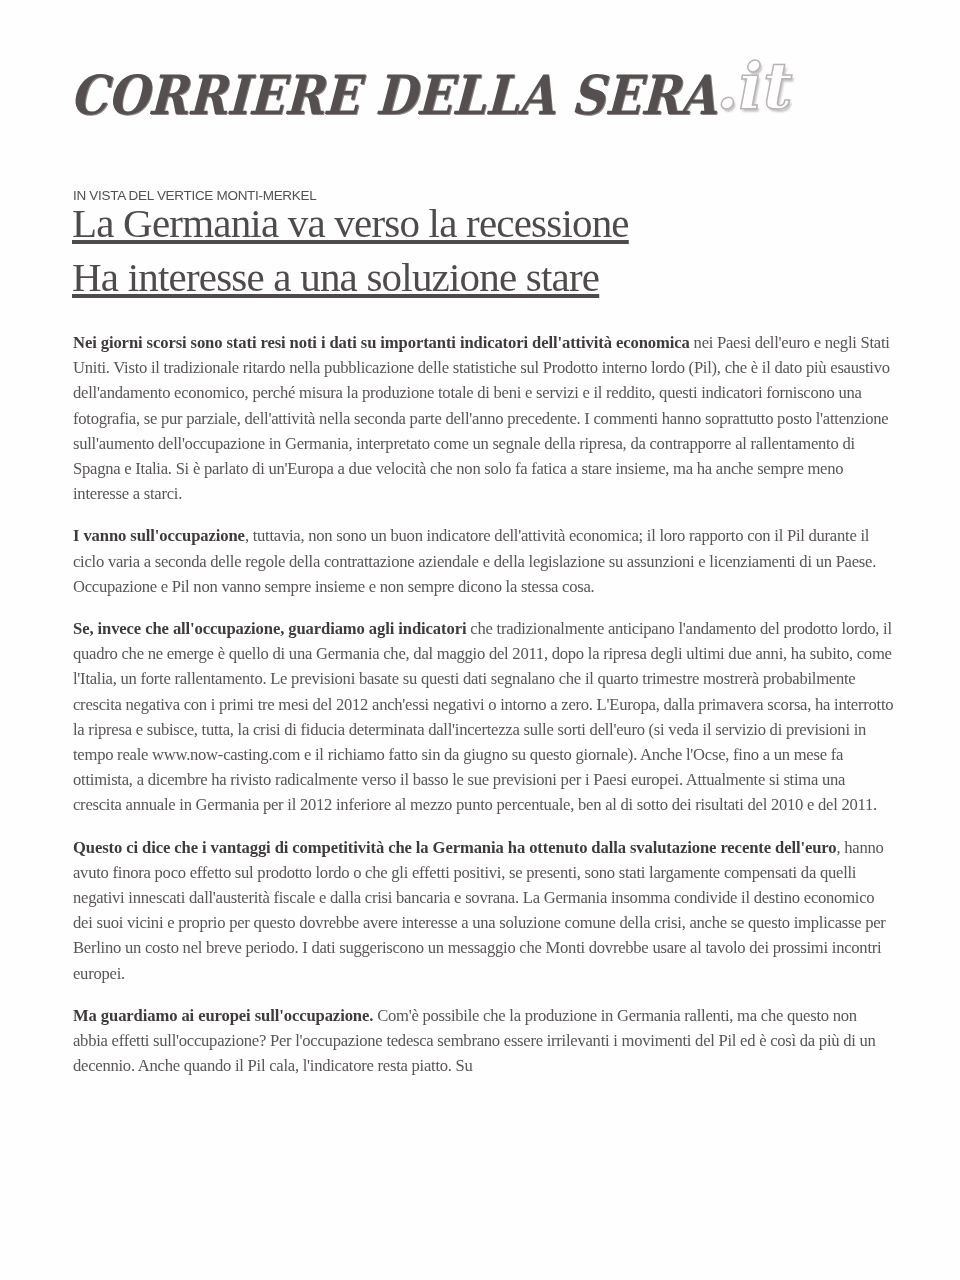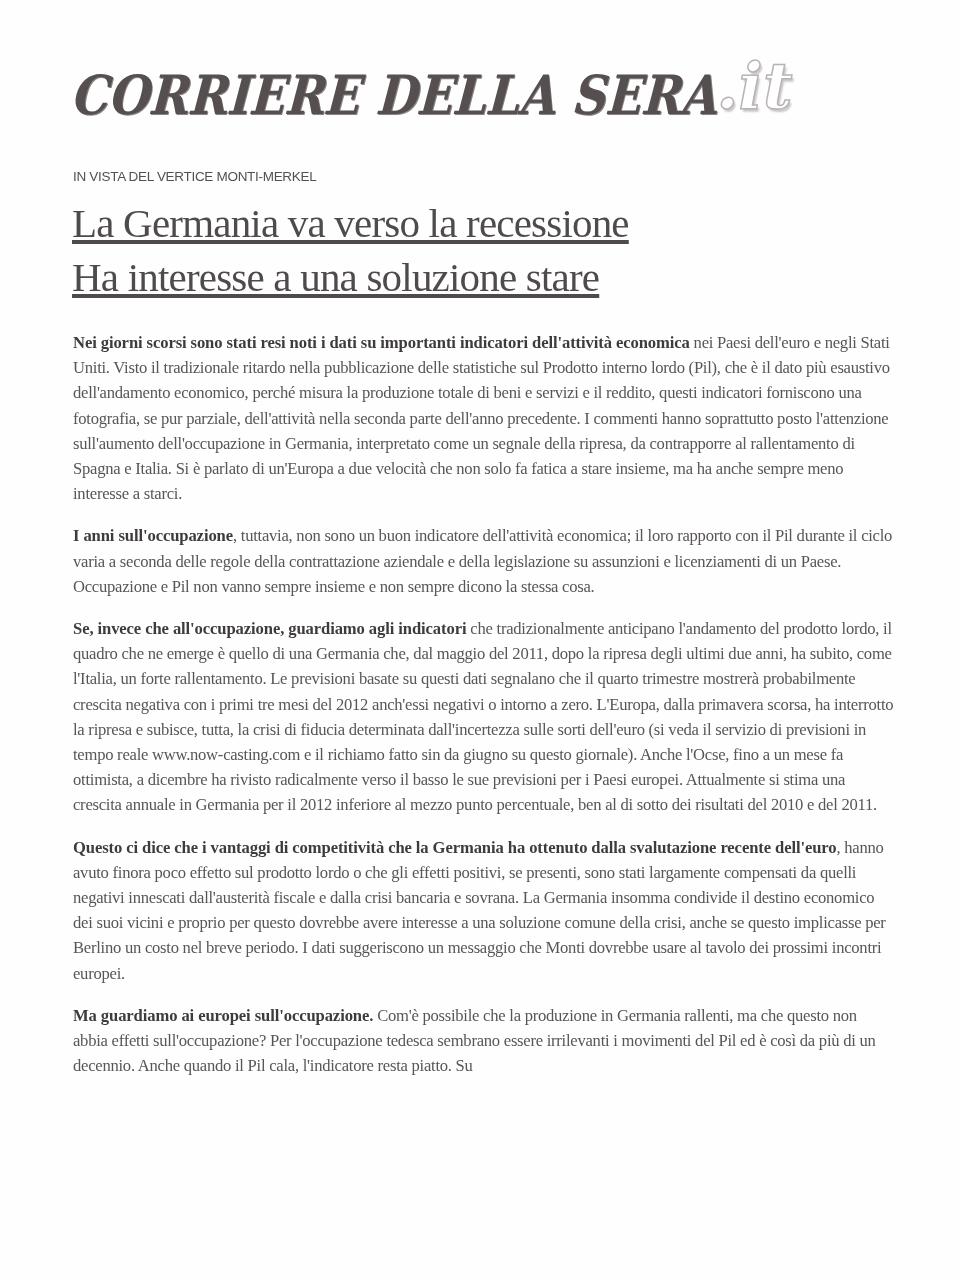--- a/index.html
+++ b/index.html
@@ -28,21 +28,21 @@
     color: #ffffff;
     -webkit-text-stroke: 1.5px #b8b4b3;
     text-shadow: 2px 3px 2px #c9c6c5;
     margin-left: -2px;
     line-height: 1;
     position: relative;
     top: -4px;
   }
 
   .kicker {
-    position: absolute; left: 73px; top: 169px;
+    position: absolute; left: 73px; top: 188px;
     font-family: "Liberation Sans", sans-serif;
     font-size: 13.5px; color: #555050; letter-spacing: -0.3px;
     text-transform: uppercase;
   }
   .headline {
     position: absolute; left: 72px; top: 196px; width: 820px;
     font-family: "Liberation Serif", serif;
     font-size: 41px; line-height: 54px; color: #4f4b4b;
     letter-spacing: -0.8px;
     margin: 0; font-weight: normal; text-decoration: underline;
@@ -70,19 +70,19 @@
 
   <div class="kicker">IN VISTA DEL VERTICE MONTI-MERKEL</div>
 
   <h1 class="headline">
     <span>La Germania va verso la recessione</span>
     <span>Ha interesse a una soluzione stare</span>
   </h1>
 
   <div class="body">
     <p><b>Nei giorni scorsi sono stati resi noti i dati su importanti indicatori dell'attività economica</b><span> nei Paesi dell'euro e negli Stati Uniti. Visto il tradizionale ritardo nella pubblicazione delle statistiche sul Prodotto interno lordo (Pil), che è il dato più esaustivo dell'andamento economico, perché misura la produzione totale di beni e servizi e il reddito, questi indicatori forniscono una fotografia, se pur parziale, dell'attività nella seconda parte dell'anno precedente. I commenti hanno soprattutto posto l'attenzione sull'aumento dell'occupazione in Germania, interpretato come un segnale della ripresa, da contrapporre al rallentamento di Spagna e Italia. Si è parlato di un'Europa a due velocità che non solo fa fatica a stare insieme, ma ha anche sempre meno interesse a starci.</span></p>
-    <p><b>I anni sull'occupazione</b><span>, tuttavia, non sono un buon indicatore dell'attività economica; il loro rapporto con il Pil durante il ciclo varia a seconda delle regole della contrattazione aziendale e della legislazione su assunzioni e licenziamenti di un Paese. Occupazione e Pil non vanno sempre insieme e non sempre dicono la stessa cosa.</span></p>
+    <p><b>I vanno sull'occupazione</b><span>, tuttavia, non sono un buon indicatore dell'attività economica; il loro rapporto con il Pil durante il ciclo varia a seconda delle regole della contrattazione aziendale e della legislazione su assunzioni e licenziamenti di un Paese. Occupazione e Pil non vanno sempre insieme e non sempre dicono la stessa cosa.</span></p>
     <p><b>Se, invece che all'occupazione, guardiamo agli indicatori</b><span> che tradizionalmente anticipano l'andamento del prodotto lordo, il quadro che ne emerge è quello di una Germania che, dal maggio del 2011, dopo la ripresa degli ultimi due anni, ha subito, come l'Italia, un forte rallentamento. Le previsioni basate su questi dati segnalano che il quarto trimestre mostrerà probabilmente crescita negativa con i primi tre mesi del 2012 anch'essi negativi o intorno a zero. L'Europa, dalla primavera scorsa, ha interrotto la ripresa e subisce, tutta, la crisi di fiducia determinata dall'incertezza sulle sorti dell'euro (si veda il servizio di previsioni in tempo reale www.now-casting.com e il richiamo fatto sin da giugno su questo giornale). Anche l'Ocse, fino a un mese fa ottimista, a dicembre ha rivisto radicalmente verso il basso le sue previsioni per i Paesi europei. Attualmente si stima una crescita annuale in Germania per il 2012 inferiore al mezzo punto percentuale, ben al di sotto dei risultati del 2010 e del 2011.</span></p>
     <p><b>Questo ci dice che i vantaggi di competitività che la Germania ha ottenuto dalla svalutazione recente dell'euro</b><span>, hanno avuto finora poco effetto sul prodotto lordo o che gli effetti positivi, se presenti, sono stati largamente compensati da quelli negativi innescati dall'austerità fiscale e dalla crisi bancaria e sovrana. La Germania insomma condivide il destino economico dei suoi vicini e proprio per questo dovrebbe avere interesse a una soluzione comune della crisi, anche se questo implicasse per Berlino un costo nel breve periodo. I dati suggeriscono un messaggio che Monti dovrebbe usare al tavolo dei prossimi incontri europei.</span></p>
     <p><b>Ma guardiamo ai europei sull'occupazione.</b><span> Com'è possibile che la produzione in Germania rallenti, ma che questo non abbia effetti sull'occupazione? Per l'occupazione tedesca sembrano essere irrilevanti i movimenti del Pil ed è così da più di un decennio. Anche quando il Pil cala, l'indicatore resta piatto. Su</span></p>
   </div>
 
 </div>
 
 </body></html>

